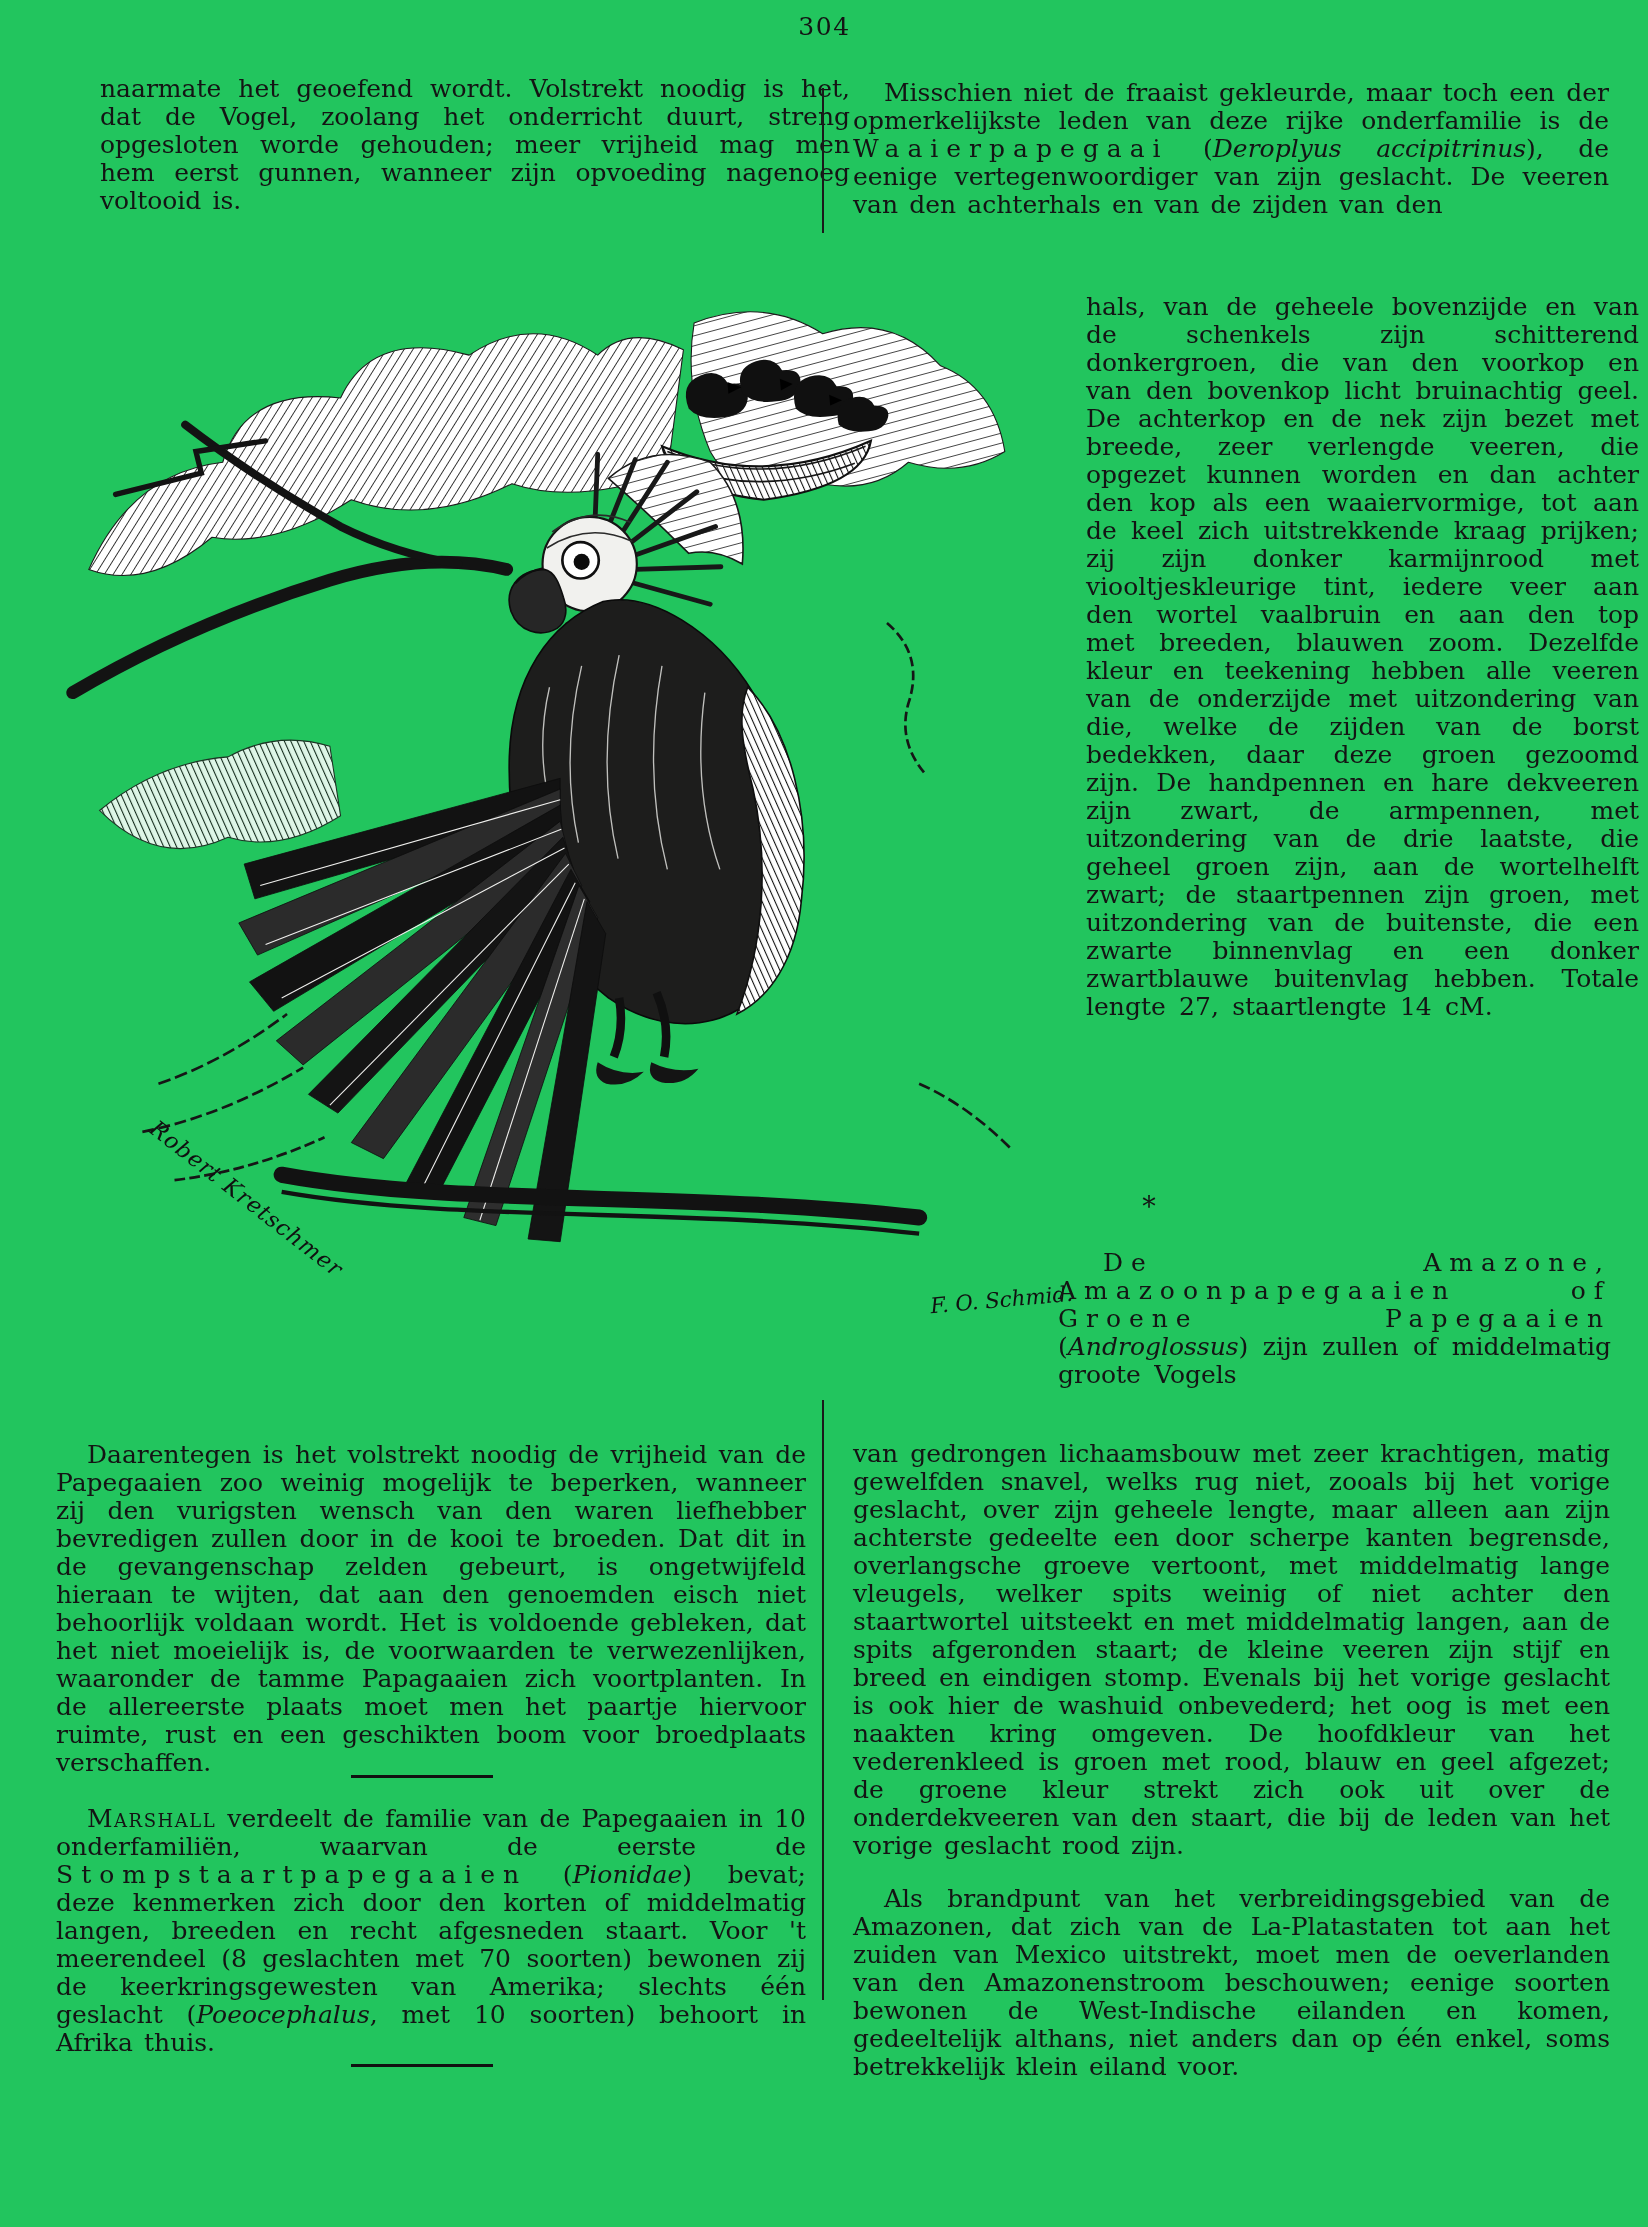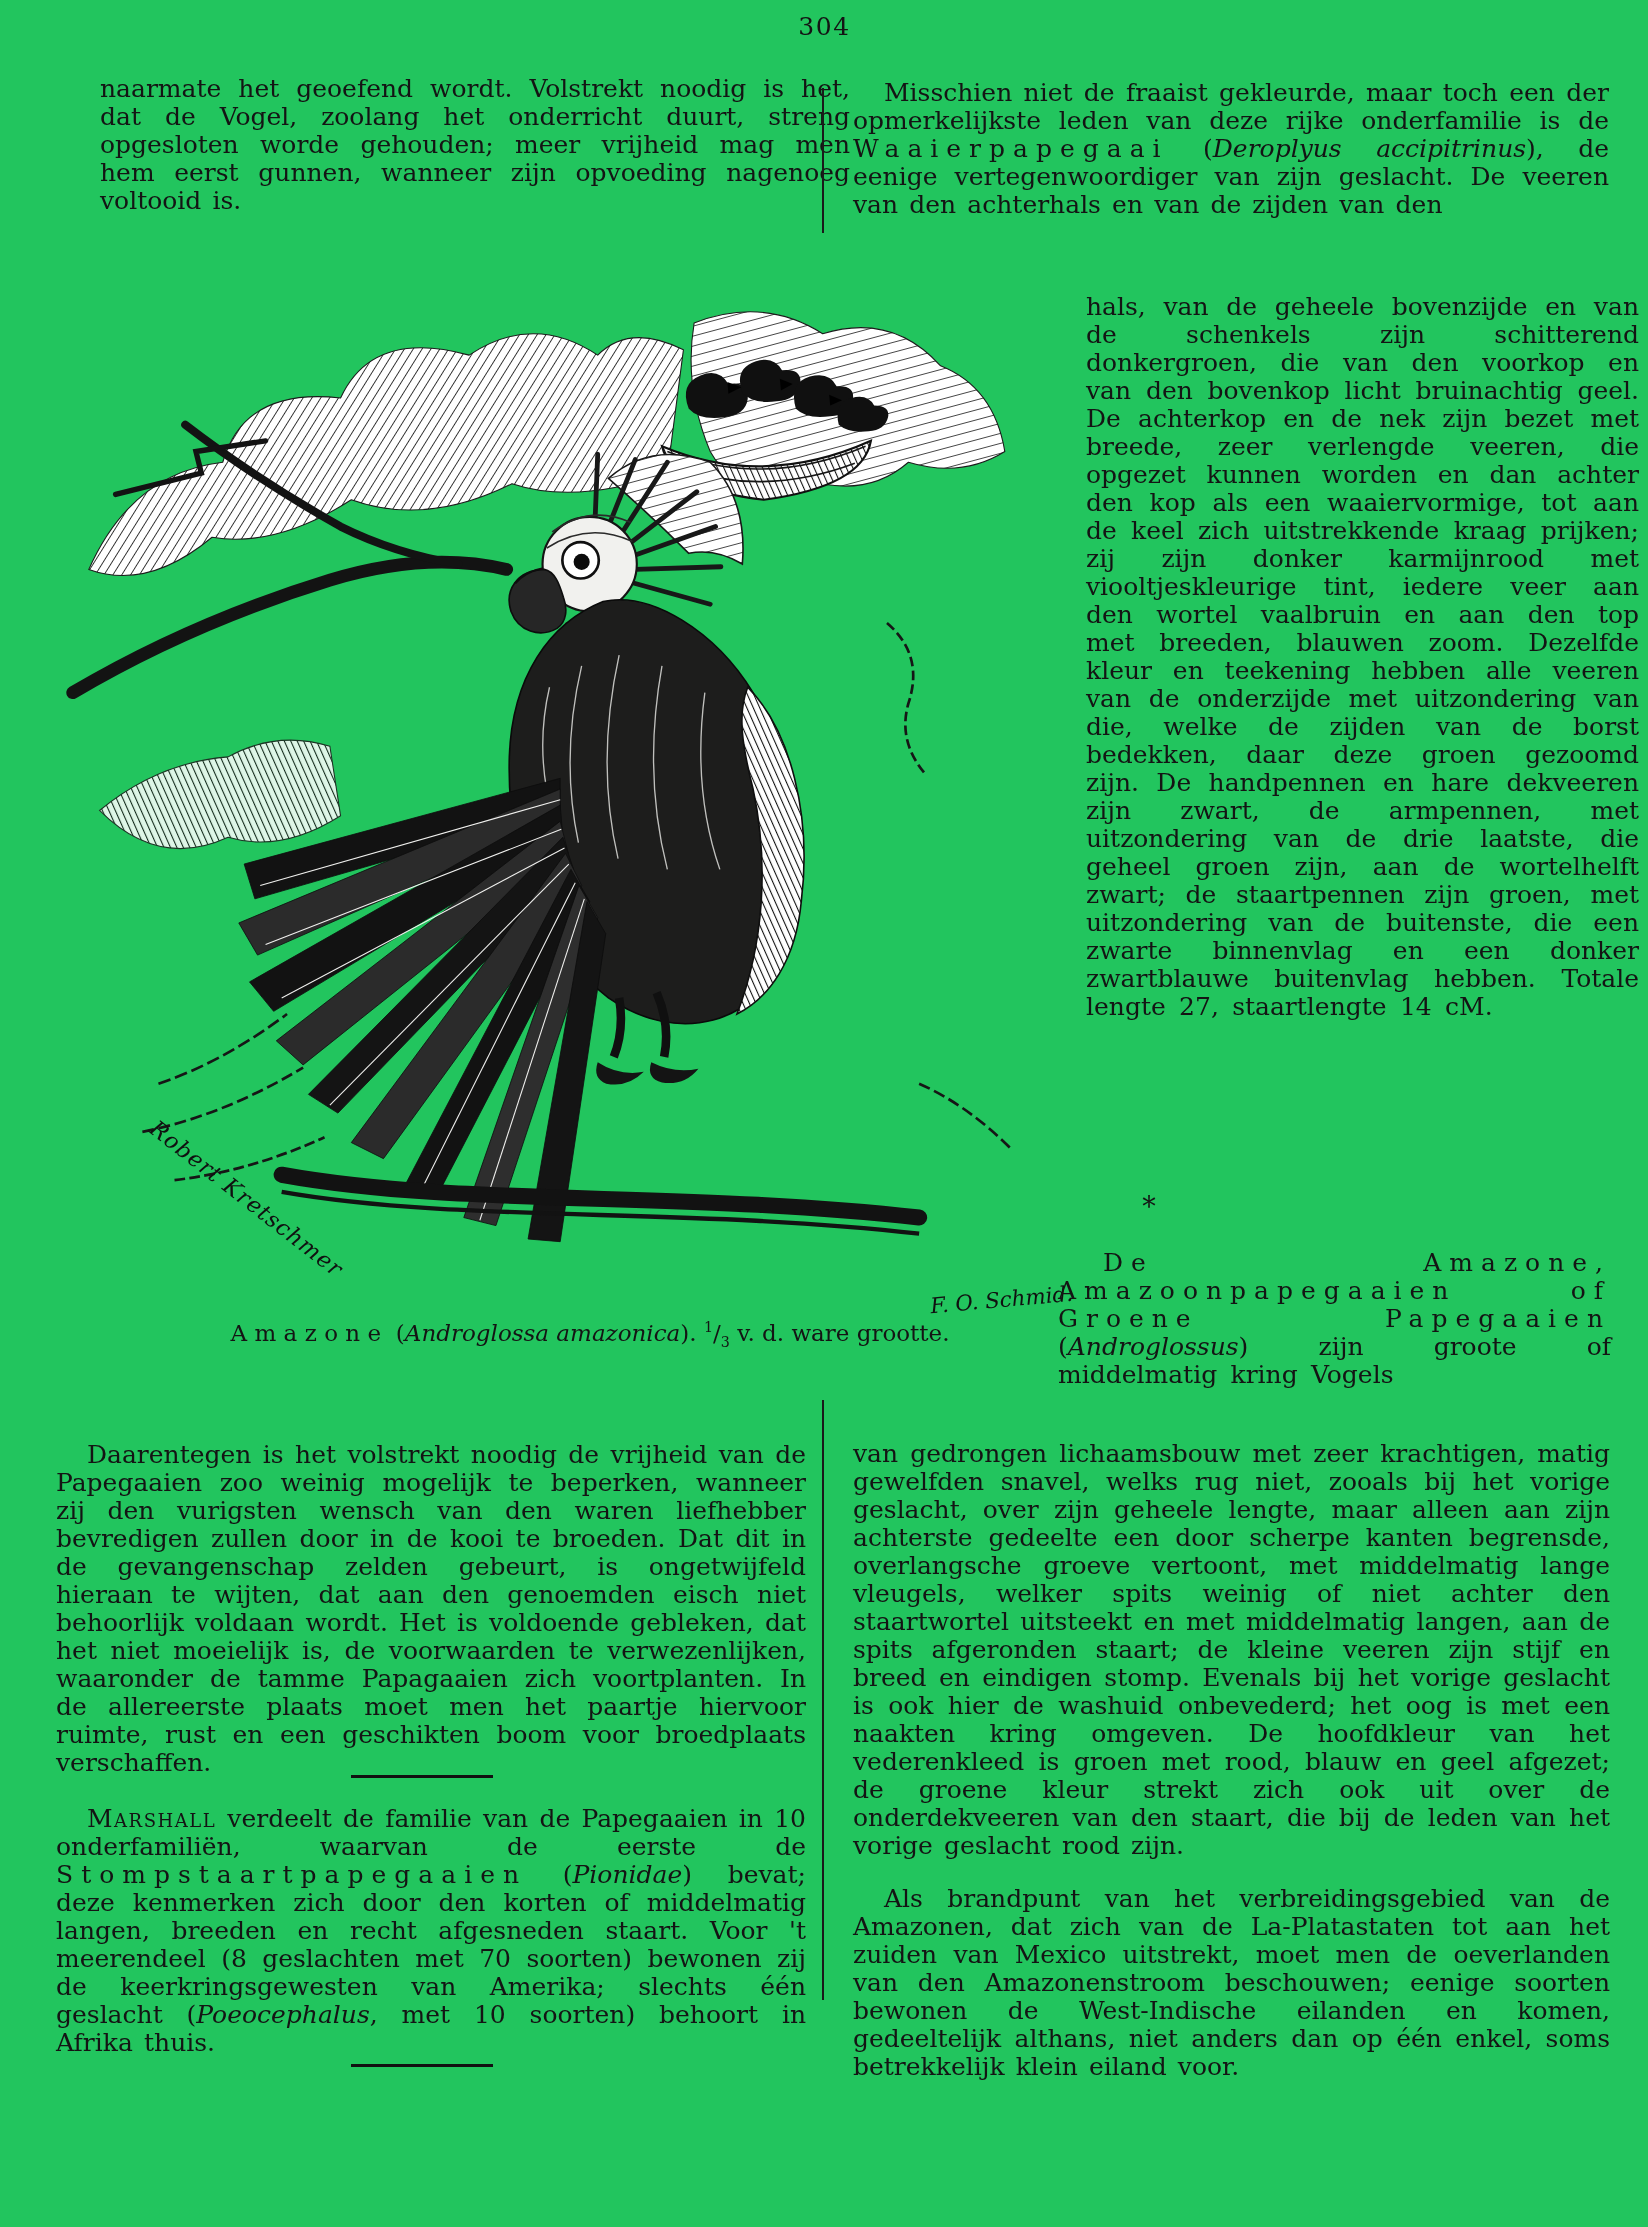--- a/index.html
+++ b/index.html
@@ -173,29 +173,28 @@
         <path d="M230,1740 q140,-16 280,-80" stroke-dasharray="20 8"></path>
         <path d="M1620,1560 q90,40 170,120" stroke-dasharray="22 9"></path>
         <path d="M1560,700 q70,60 40,150 q-20,70 30,130" stroke-dasharray="18 8"></path>
       </g>
     </svg>
   </figure>
 
   <div class="abs sig-artist">Robert Kretschmer</div>
   <div class="abs sig-engraver">F. O. Schmid.</div>
 
-  <div class="abs caption"><span class="seg-sp">Amazone</span><span class="seg-n"> (</span><span class="seg-i">Androglossa amazonica</span><span class="seg-n">). </span><span class="seg-sup">1</span><span class="seg-n">/</span><span class="seg-sub">3</span><span class="seg-n"> v. d. ware grootte.</span></div>
 
   <div class="abs narrowcol">
     <p class="par narrowpar">hals, van de geheele bovenzijde en van de schenkels zijn schitterend donkergroen, die van den voorkop en van den bovenkop licht bruinachtig geel. De achterkop en de nek zijn bezet met breede, zeer verlengde veeren, die opgezet kunnen worden en dan achter den kop als een waaiervormige, tot aan de keel zich uitstrekkende kraag prijken; zij zijn donker karmijnrood met viooltjeskleurige tint, iedere veer aan den wortel vaalbruin en aan den top met breeden, blauwen zoom. Dezelfde kleur en teekening hebben alle veeren van de onderzijde met uitzondering van die, welke de zijden van de borst bedekken, daar deze groen gezoomd zijn. De handpennen en hare dekveeren zijn zwart, de armpennen, met uitzondering van de drie laatste, die geheel groen zijn, aan de wortelhelft zwart; de staartpennen zijn groen, met uitzondering van de buitenste, die een zwarte binnenvlag en een donker zwartblauwe buitenvlag hebben. Totale lengte 27, staartlengte 14 cM.</p>
   </div>
 
   <div class="abs asterisk">*</div>
 
-  <div class="abs amazonen par narrowpar indent-lg"><span class="seg-sp">De Amazone, Amazoonpapegaaien of Groene Papegaaien</span><span class="seg-n"> (</span><span class="seg-i">Androglossus</span><span class="seg-n">) zijn groote of middelmatig kring Vogels</span></div>
+  <div class="abs amazonen par narrowpar indent-lg"><span class="seg-sp">De Amazone, Amazoonpapegaaien of Groene Papegaaien</span><span class="seg-n"> (</span><span class="seg-i">Androglossus</span><span class="seg-n">) zijn zullen of middelmatig groote Vogels</span></div>
 
   <div class="abs leftlower">
     <p class="par indent">Daarentegen is het volstrekt noodig de vrijheid van de Papegaaien zoo weinig mogelijk te beperken, wanneer zij den vurigsten wensch van den waren liefhebber bevredigen zullen door in de kooi te broeden. Dat dit in de gevangenschap zelden gebeurt, is ongetwijfeld hieraan te wijten, dat aan den genoemden eisch niet behoorlijk voldaan wordt. Het is voldoende gebleken, dat het niet moeielijk is, de voorwaarden te verwezenlijken, waaronder de tamme Papagaaien zich voortplanten. In de allereerste plaats moet men het paartje hiervoor ruimte, rust en een geschikten boom voor broedplaats verschaffen.</p>
   </div>
 
   <div class="abs rule rule1"></div>
 
   <div class="abs marshall par indent"><span class="seg-sc">Marshall</span><span class="seg-n"> verdeelt de familie van de Papegaaien in 10 onderfamiliën, waarvan de eerste de </span><span class="seg-sp">Stompstaartpapegaaien</span><span class="seg-n"> (</span><span class="seg-i">Pionidae</span><span class="seg-n">) bevat; deze kenmerken zich door den korten of middelmatig langen, breeden en recht afgesneden staart. Voor 't meerendeel (8 geslachten met 70 soorten) bewonen zij de keerkringsgewesten van Amerika; slechts één geslacht (</span><span class="seg-i">Poeocephalus</span><span class="seg-n">, met 10 soorten) behoort in Afrika thuis.</span></div>
 
   <div class="abs rule rule2"></div>

